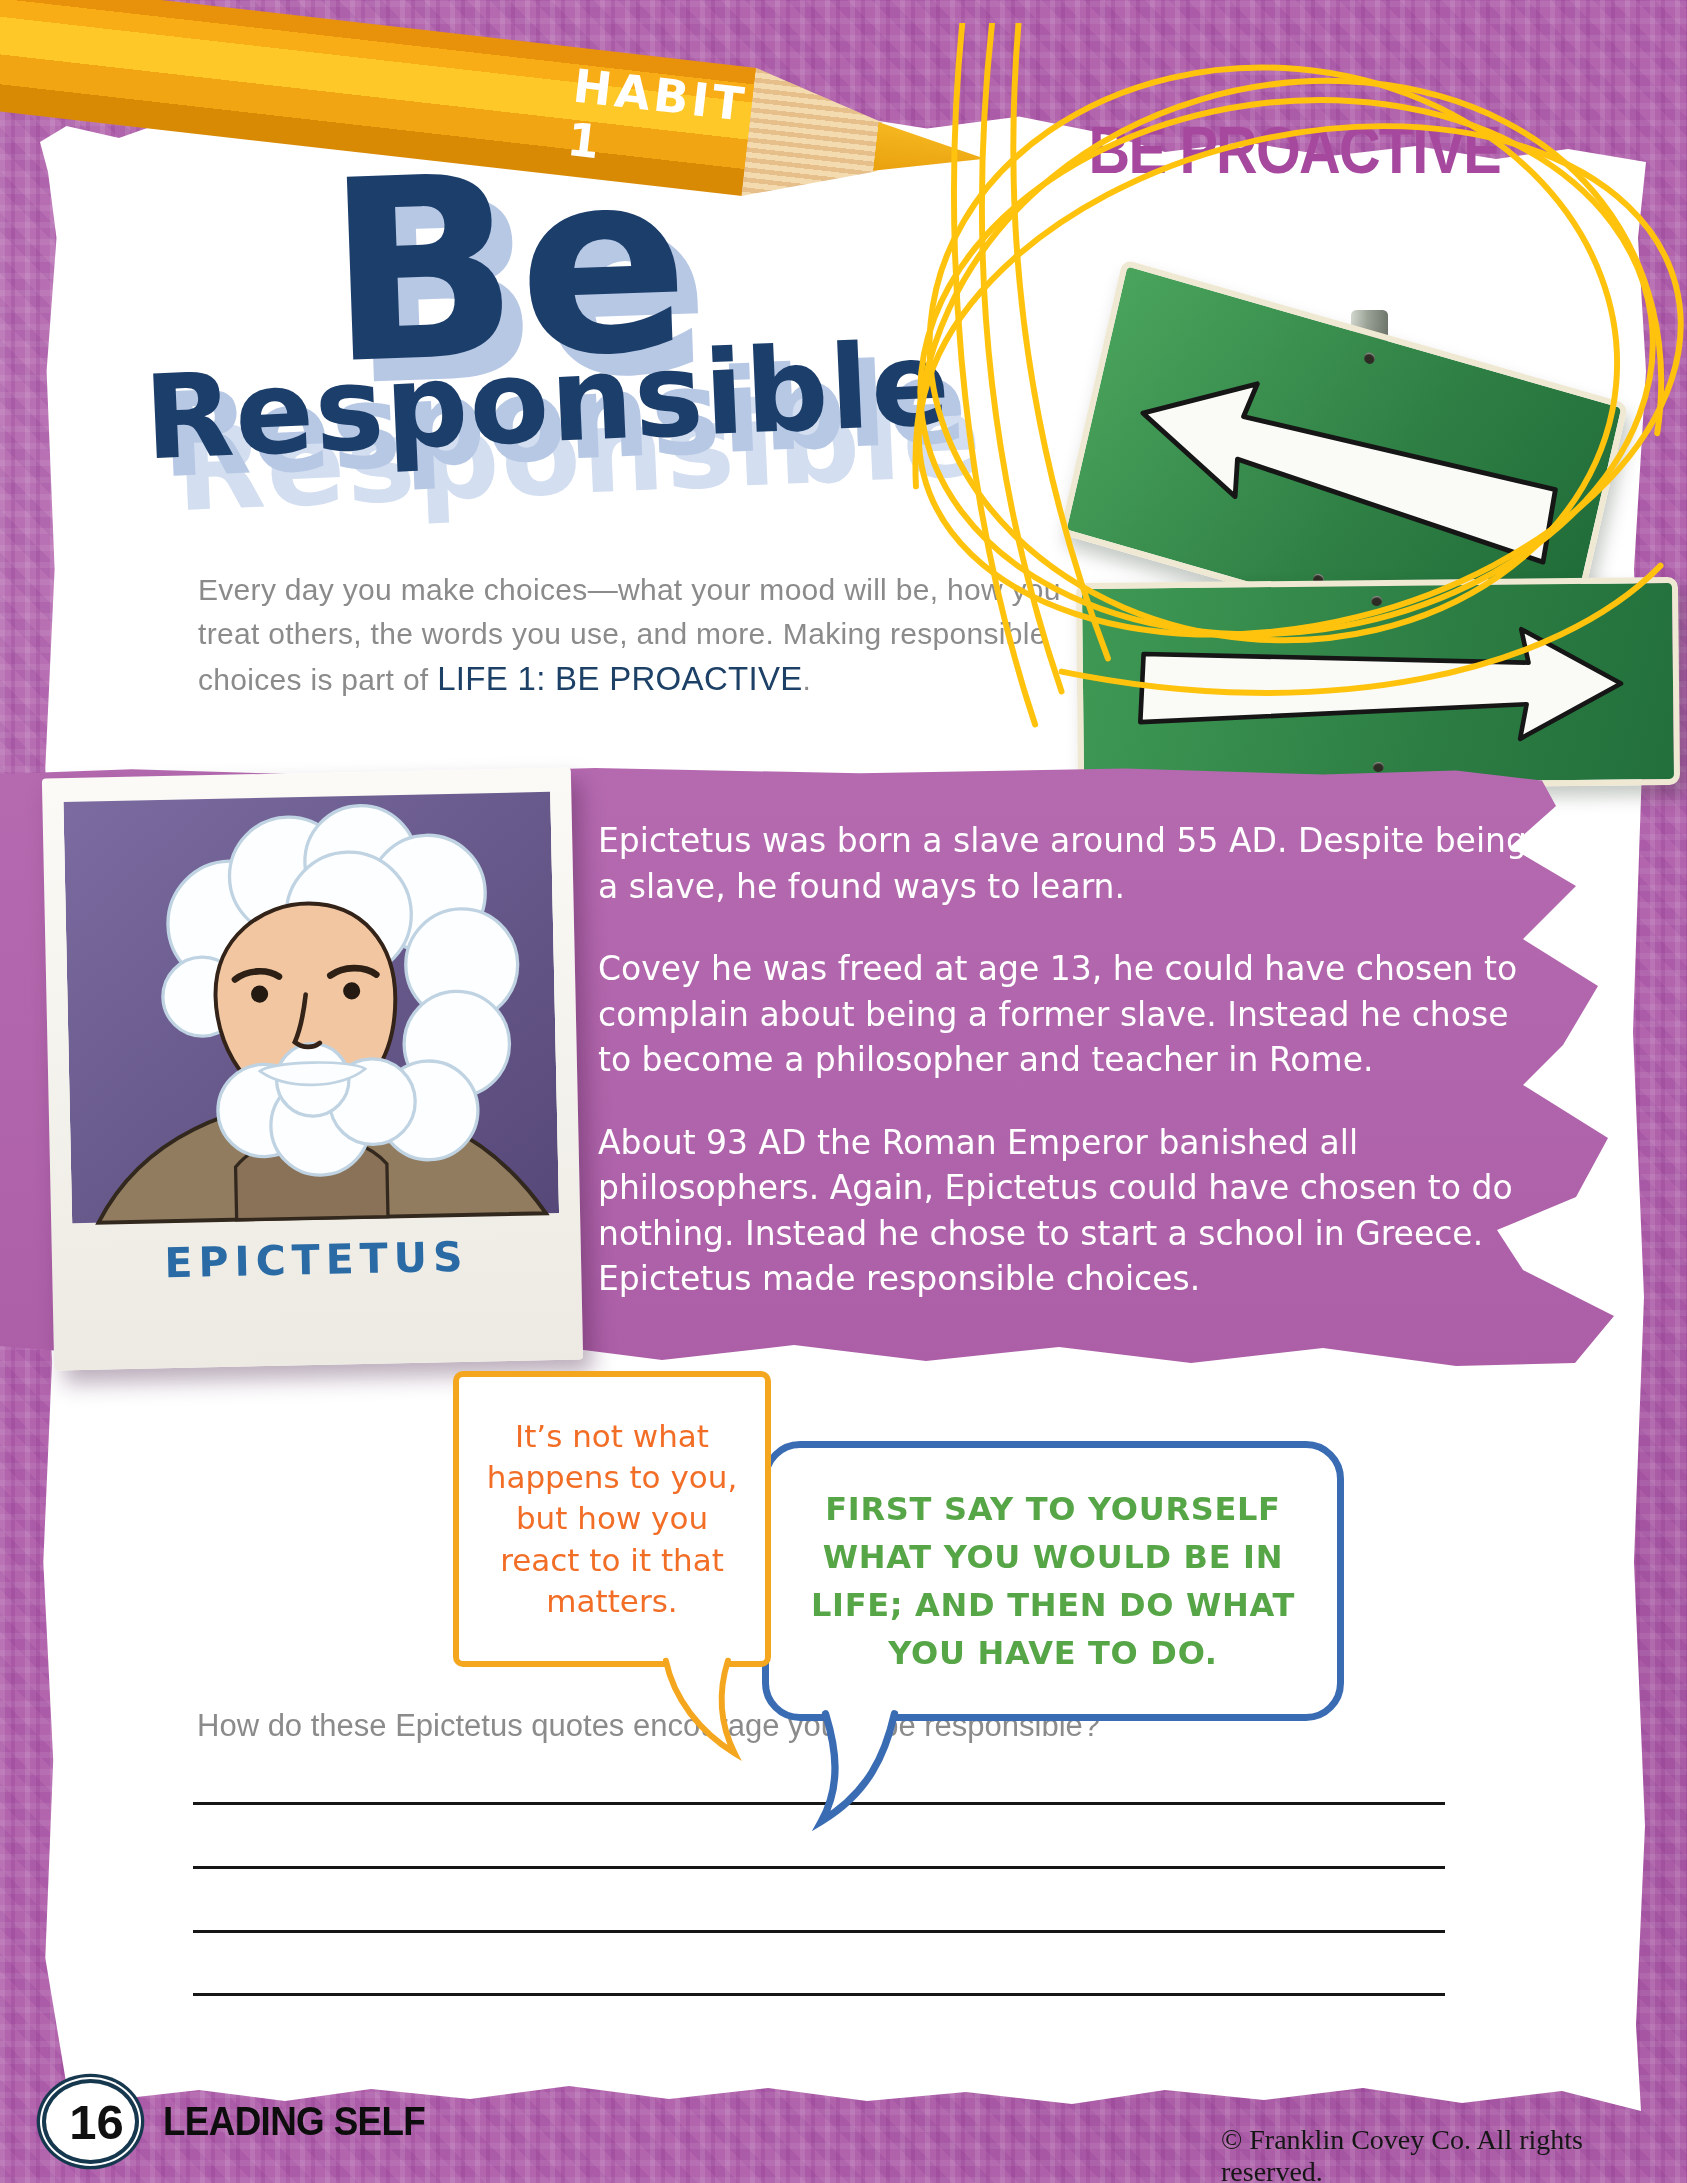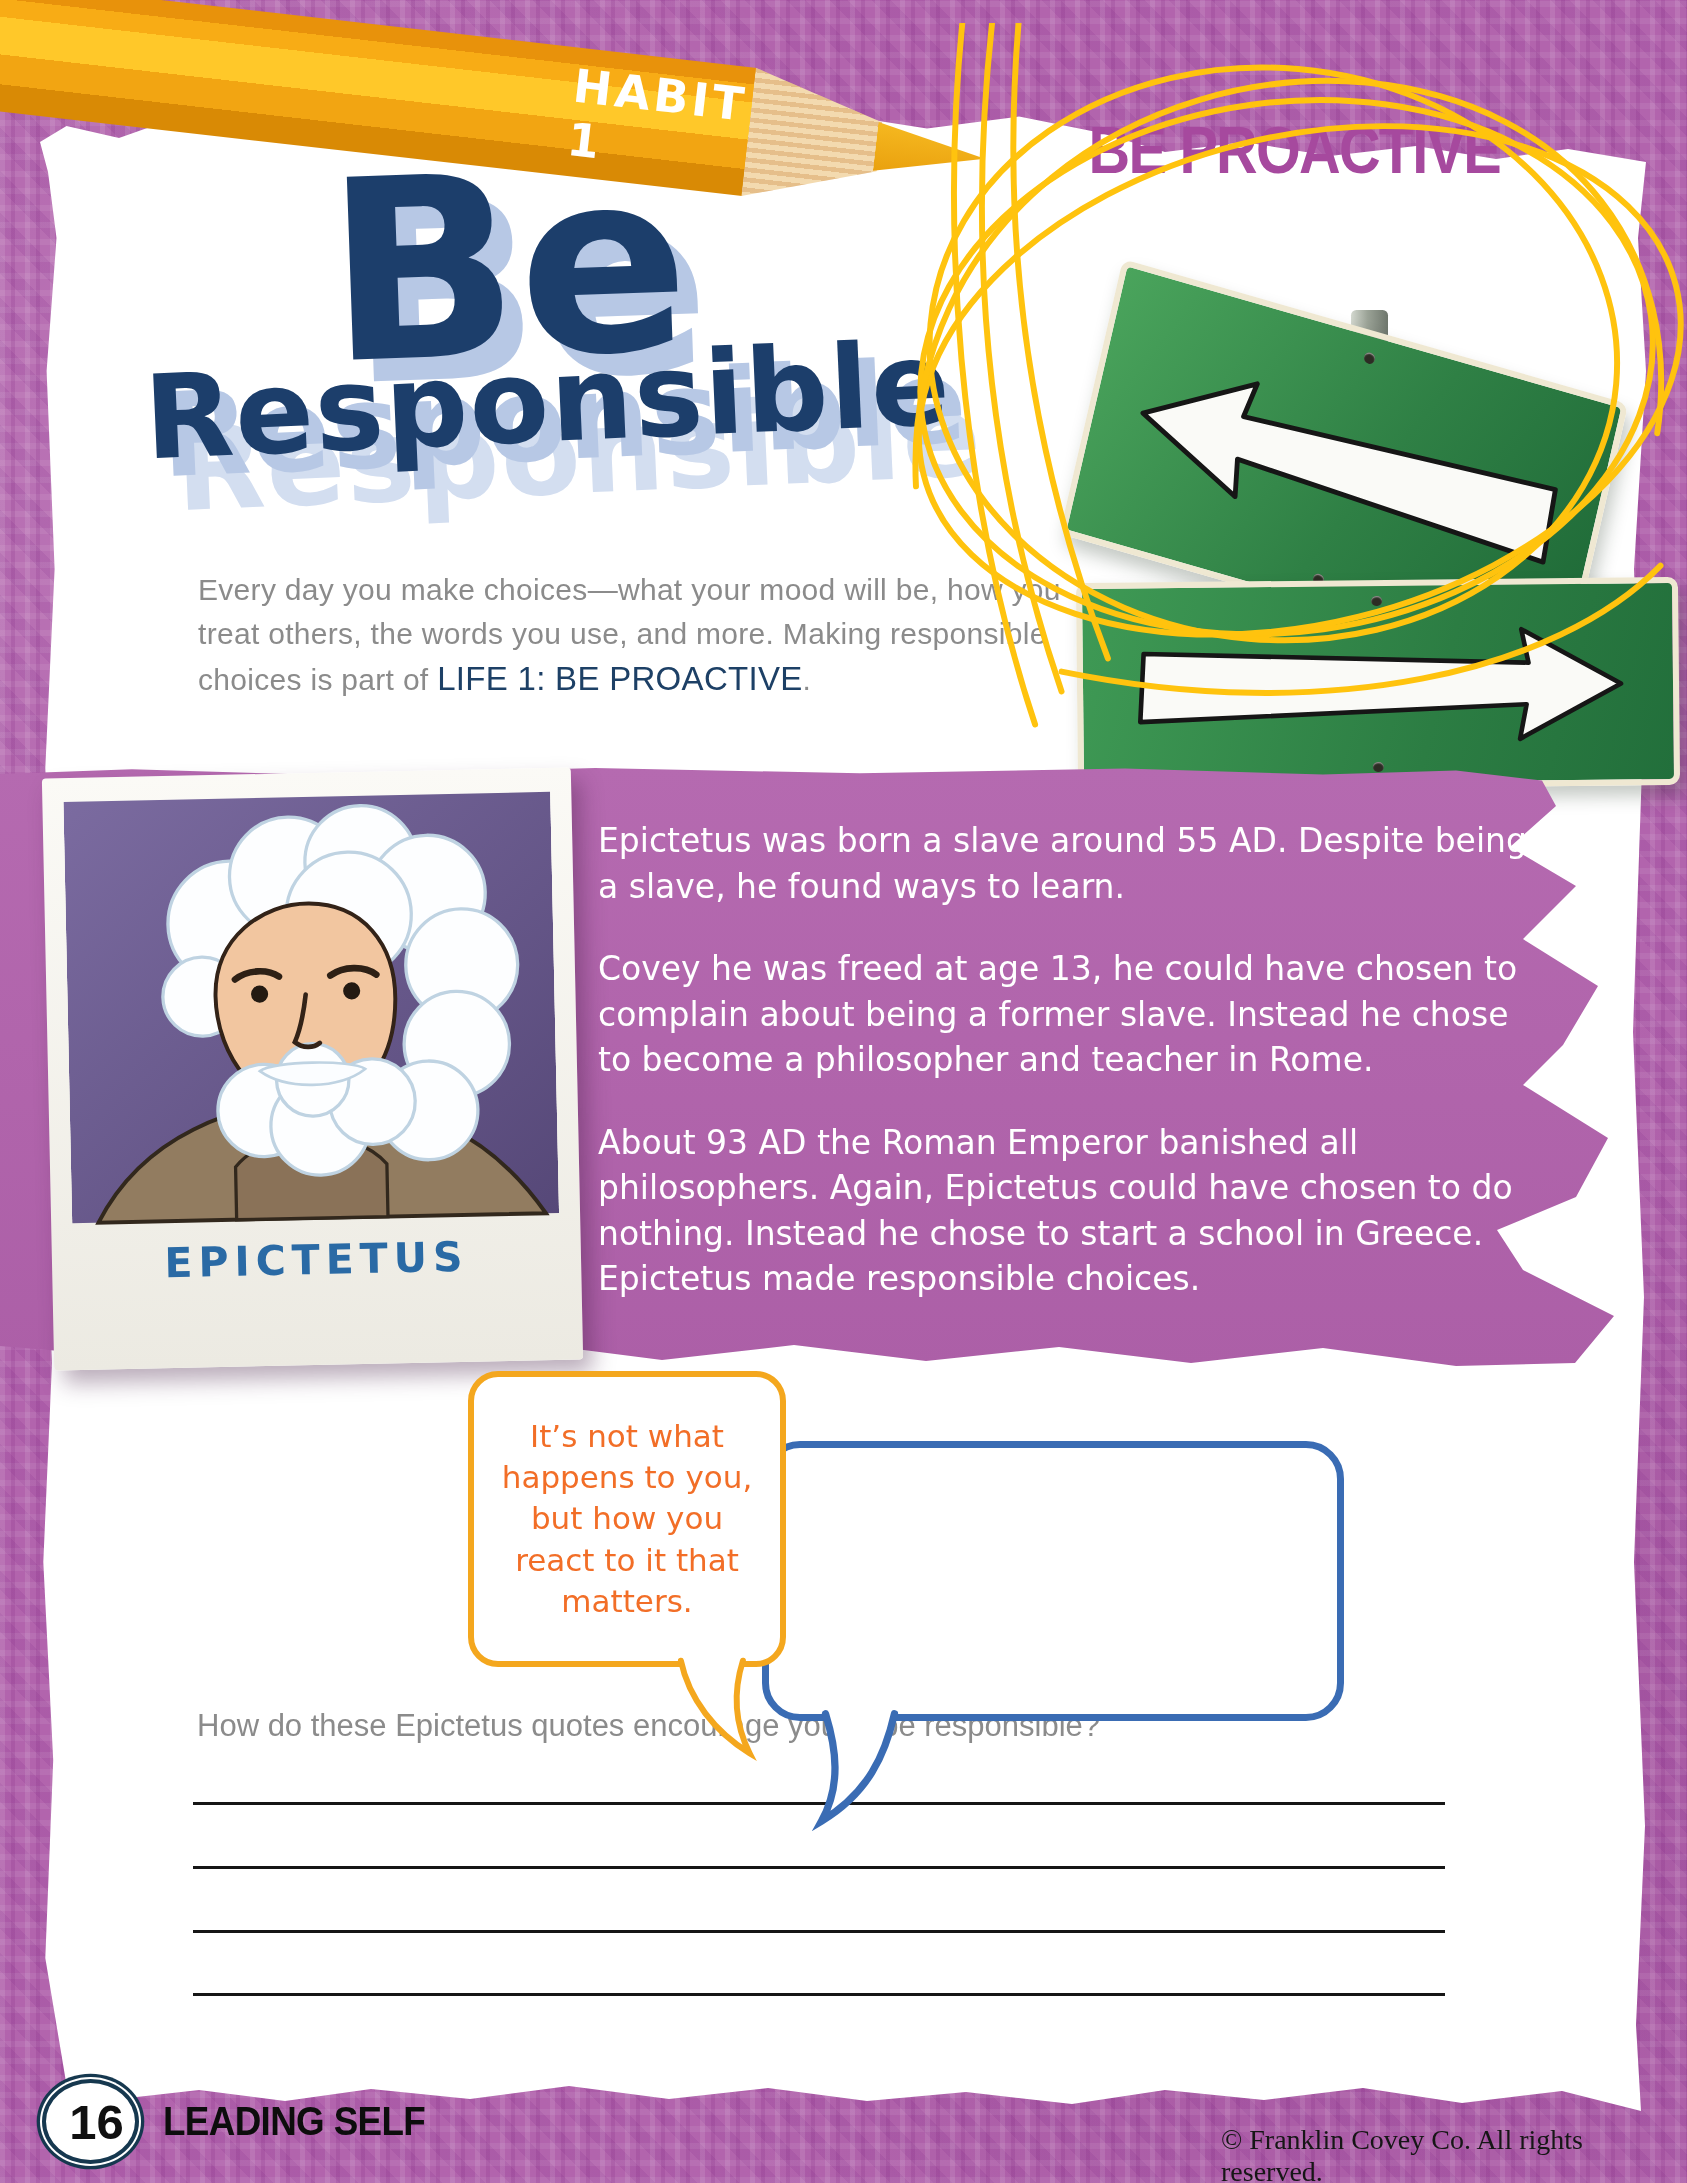--- a/index.html
+++ b/index.html
@@ -74,21 +74,21 @@
     font-family:"DejaVu Sans",sans-serif;font-weight:bold;font-size:41px;letter-spacing:6px;}
 
   
   .bio{left:582px;top:802px;width:963px;color:#FFFFFF;z-index:17;
     font-family:"DejaVu Sans",sans-serif;font-size:33px;line-height:1.38;}
   .bio p{margin:16px;}
   .bio p + p{margin-top:37px;}
 
   
   .bubble{background:#fff;z-index:40;}
-  .bubble-orange{left:468px;top:1371px;width:306px;height:284px;border:6px solid #F4A71E;border-radius:30px;}
+  .bubble-orange{left:453px;top:1371px;width:306px;height:284px;border:6px solid #F4A71E;border-radius:10px;}
   .bubble-orange .qtext{position:absolute;inset:24px 13.2px;display:flex;align-items:center;justify-content:center;text-align:center;
     color:#F26E27;font-family:"DejaVu Sans",sans-serif;font-size:31px;line-height:1.33;}
   .bubble-blue{left:762px;top:1441px;width:568px;height:266px;border:7.3px solid #3A6CB4;border-radius:38px;z-index:39;}
   .bubble-blue .qtext{position:absolute;inset:29px 22.5px;display:flex;align-items:center;justify-content:center;text-align:center;
     color:#56A546;font-family:"DejaVu Sans",sans-serif;font-weight:bold;font-size:32px;line-height:1.5;letter-spacing:0.7px;}
   .tail{position:absolute;overflow:visible;}
 
   
   .question{left:197px;top:1708px;color:#8B8B8B;z-index:5;
     font-family:"Liberation Sans",sans-serif;font-weight:300;font-size:31px;}
@@ -204,20 +204,21 @@
 
   <div class="abs bubble bubble-orange">
     <div class="qtext">It’s not what happens to you, but how you react to it that matters.</div>
     <svg class="tail" style="left:195px;top:calc(100% - 2.6px);width:99px;height:111px;" viewBox="0 0 150 168">
       <path d="M18,0 L112,0 C100,42 96,92 122,144 C70,112 30,62 18,0 Z" fill="#fff"></path>
       <path d="M18,4 C30,62 70,112 122,144 C96,92 100,42 112,4" fill="none" stroke="#F4A71E" stroke-width="9" stroke-linecap="round"></path>
     </svg>
   </div>
 
   <div class="abs bubble bubble-blue">
+    <div class="qtext">FIRST SAY TO YOURSELF WHAT YOU WOULD BE IN LIFE; AND THEN DO WHAT YOU HAVE TO DO.</div>
     <svg class="tail" style="left:38px;top:calc(100% - 2.6px);width:106px;height:126px;" viewBox="0 0 160 190">
       <path d="M28,0 L132,0 C118,66 92,124 22,166 C52,112 44,56 28,0 Z" fill="#fff"></path>
       <path d="M132,4 C118,66 92,124 22,166 C52,112 44,56 28,4" fill="none" stroke="#3A6CB4" stroke-width="11" stroke-linecap="round"></path>
     </svg>
   </div>
 
   <div class="abs question">How do these Epictetus quotes encourage you to be responsible?</div>
   <div class="abs ansline" style="top:1802px;"></div>
   <div class="abs ansline" style="top:1866px;"></div>
   <div class="abs ansline" style="top:1930px;"></div>

